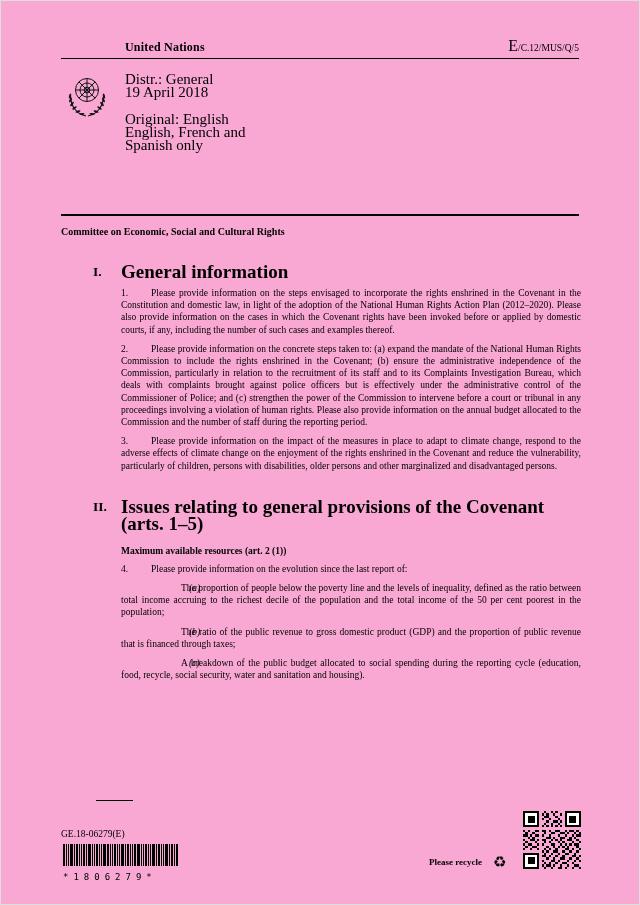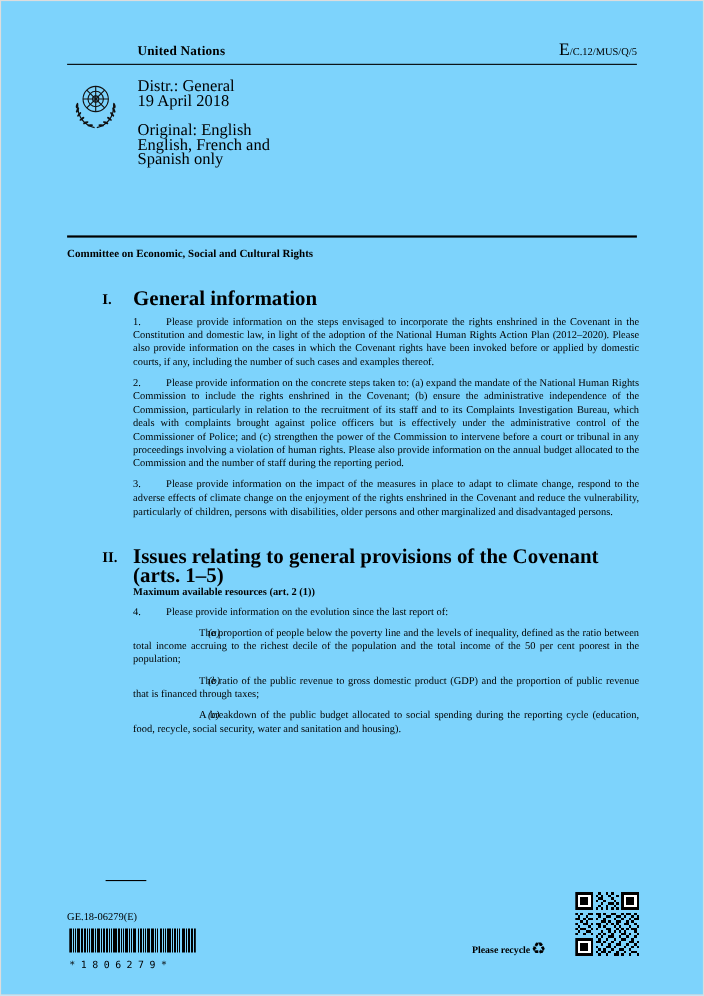--- a/index.html
+++ b/index.html
@@ -5,21 +5,21 @@
   * { margin:0; padding:0; box-sizing:border-box; }
   html,body { background:#f5f5f5; }
   body {
     width:640px; height:905px;
     font-family:"Liberation Serif","DejaVu Serif",serif;
     color:#000;
   }
   .page {
     position:relative;
     width:640px; height:905px;
-    background:#7dd3fc;
+    background:#f9a8d4;
     border:1px solid #ddd;
     padding:36px 60px 0 60px;
     overflow:hidden;
   }
   
   .header-row1 {
     display:flex; justify-content:space-between; align-items:baseline;
     border-bottom:1px solid #000; padding-bottom:3px;
   }
   .un-label { font-weight:bold; font-size:12px; margin-left:64px; letter-spacing:0.2px; }
@@ -38,37 +38,37 @@
   .fn-marker { font-size:7.5px; }
   
   .section { display:flex; margin-top:26px; }
   .secnum { flex:0 0 28px; margin-left:32px; font-weight:bold; font-size:13.5px; line-height:17px; }
   .sechead { flex:1; font-weight:bold; font-size:19px; line-height:17px; }
   .body-block { margin-left:60px; width:460px; }
   p.para { font-size:9.5px; line-height:12.2px; text-align:justify; margin-top:7px; }
   .pnum { display:inline-block; width:30px; }
   p.lettered { text-indent:34px; }
   p.lettered .pnum { width:26px; font-style:italic; }
-  .subhead { font-weight:bold; font-size:9.5px; margin-top:2px; }
+  .subhead { font-weight:bold; font-size:9.5px; margin-top:14px; }
   
   .footnote { position:absolute; left:95px; top:799px; width:440px; font-size:8.2px; line-height:11px; }
   .footnote-rule { width:37px; border-top:1px solid #000; margin-bottom:4px; }
   .footnote-line { padding-left:9px; }
   .footnote-line sup { font-size:7px; margin-right:5px; }
   
   .ge-number { position:absolute; left:60px; top:828px; font-size:9.5px; }
   .barcode-wrap { position:absolute; left:62px; top:843px; }
   .barcode-text {
     font-family:"DejaVu Sans Mono","Liberation Mono",monospace;
     font-size:9px; letter-spacing:5px; margin-top:2px;
   }
   .please-recycle {
     position:absolute; left:428px; top:852px;
     font-size:9px; font-weight:bold;
-    display:flex; align-items:center; gap:1px;
+    display:flex; align-items:center; gap:11px;
   }
   .recycle-icon { font-size:15px; font-weight:normal; }
   .qr { position:absolute; left:522px; top:810px; }
 </style>
 </head>
 <body>
 
 <div class="page">
 
   <div class="header-row1">

